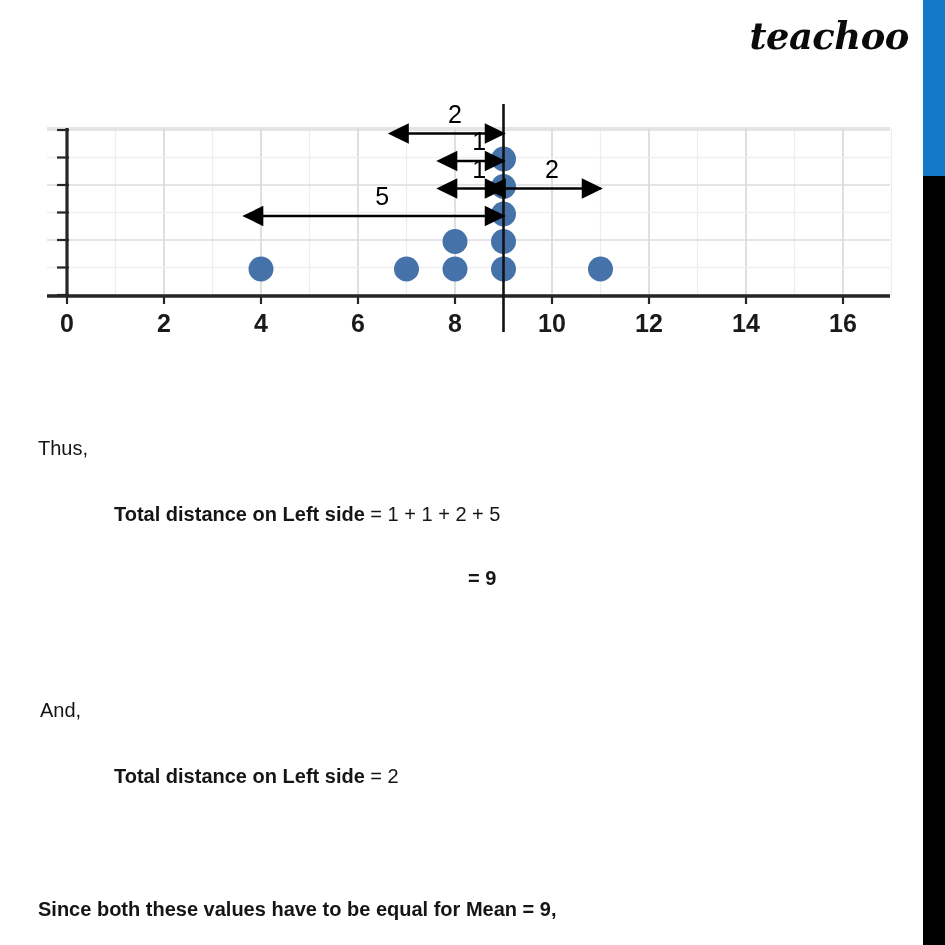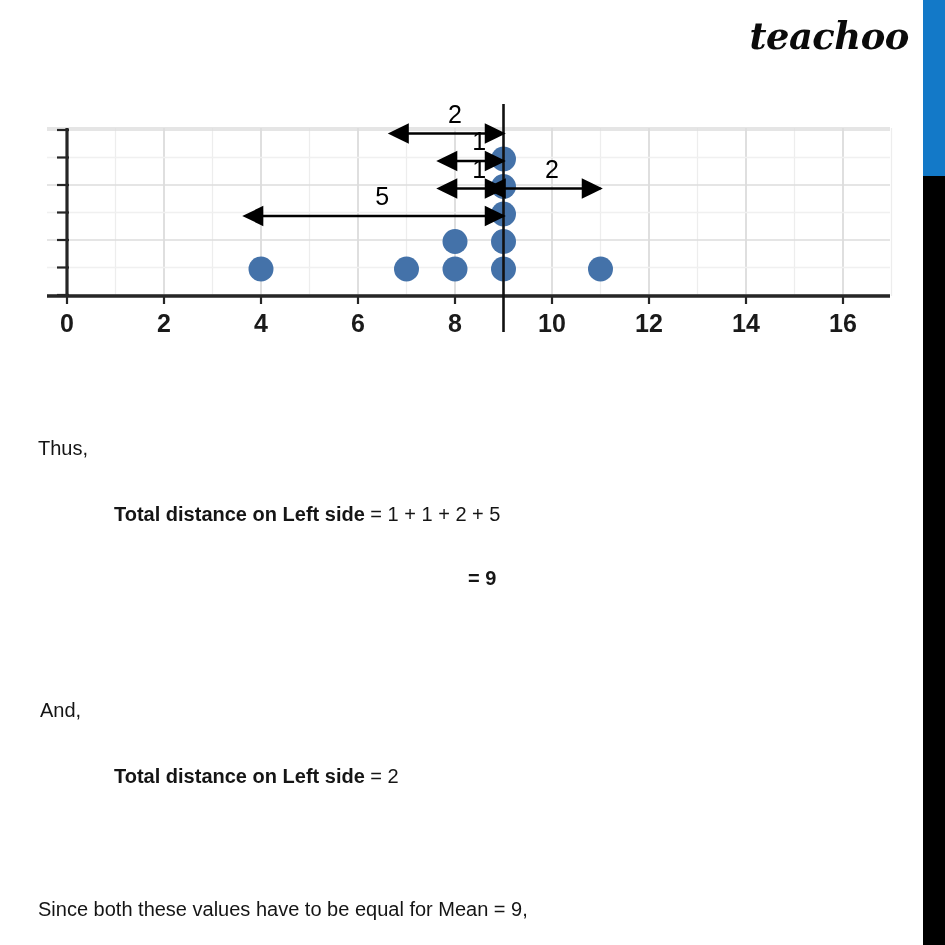--- a/index.html
+++ b/index.html
@@ -93,21 +93,21 @@
     color: #151515;
     white-space: nowrap;
   }
   .prose b { font-weight: bold; }
 
   #line-thus        { left: 38px;  top: 437px; }
   #line-left-total  { left: 114px; top: 503px; }
   #line-left-value  { left: 468px; top: 567px; font-weight: bold; }
   #line-and         { left: 40px;  top: 699px; }
   #line-right-total { left: 114px; top: 765px; }
-  #line-since       { left: 38px;  top: 898px; }
+  #line-since       { left: 38px;  top: 898px; font-weight: bold; }
 </style>
 </head>
 <body>
 
 <div id="right-bar-blue"></div>
 <div id="right-bar-black"></div>
 
 <div id="brand-logo">teachoo</div>
 
 <div id="dotplot">

